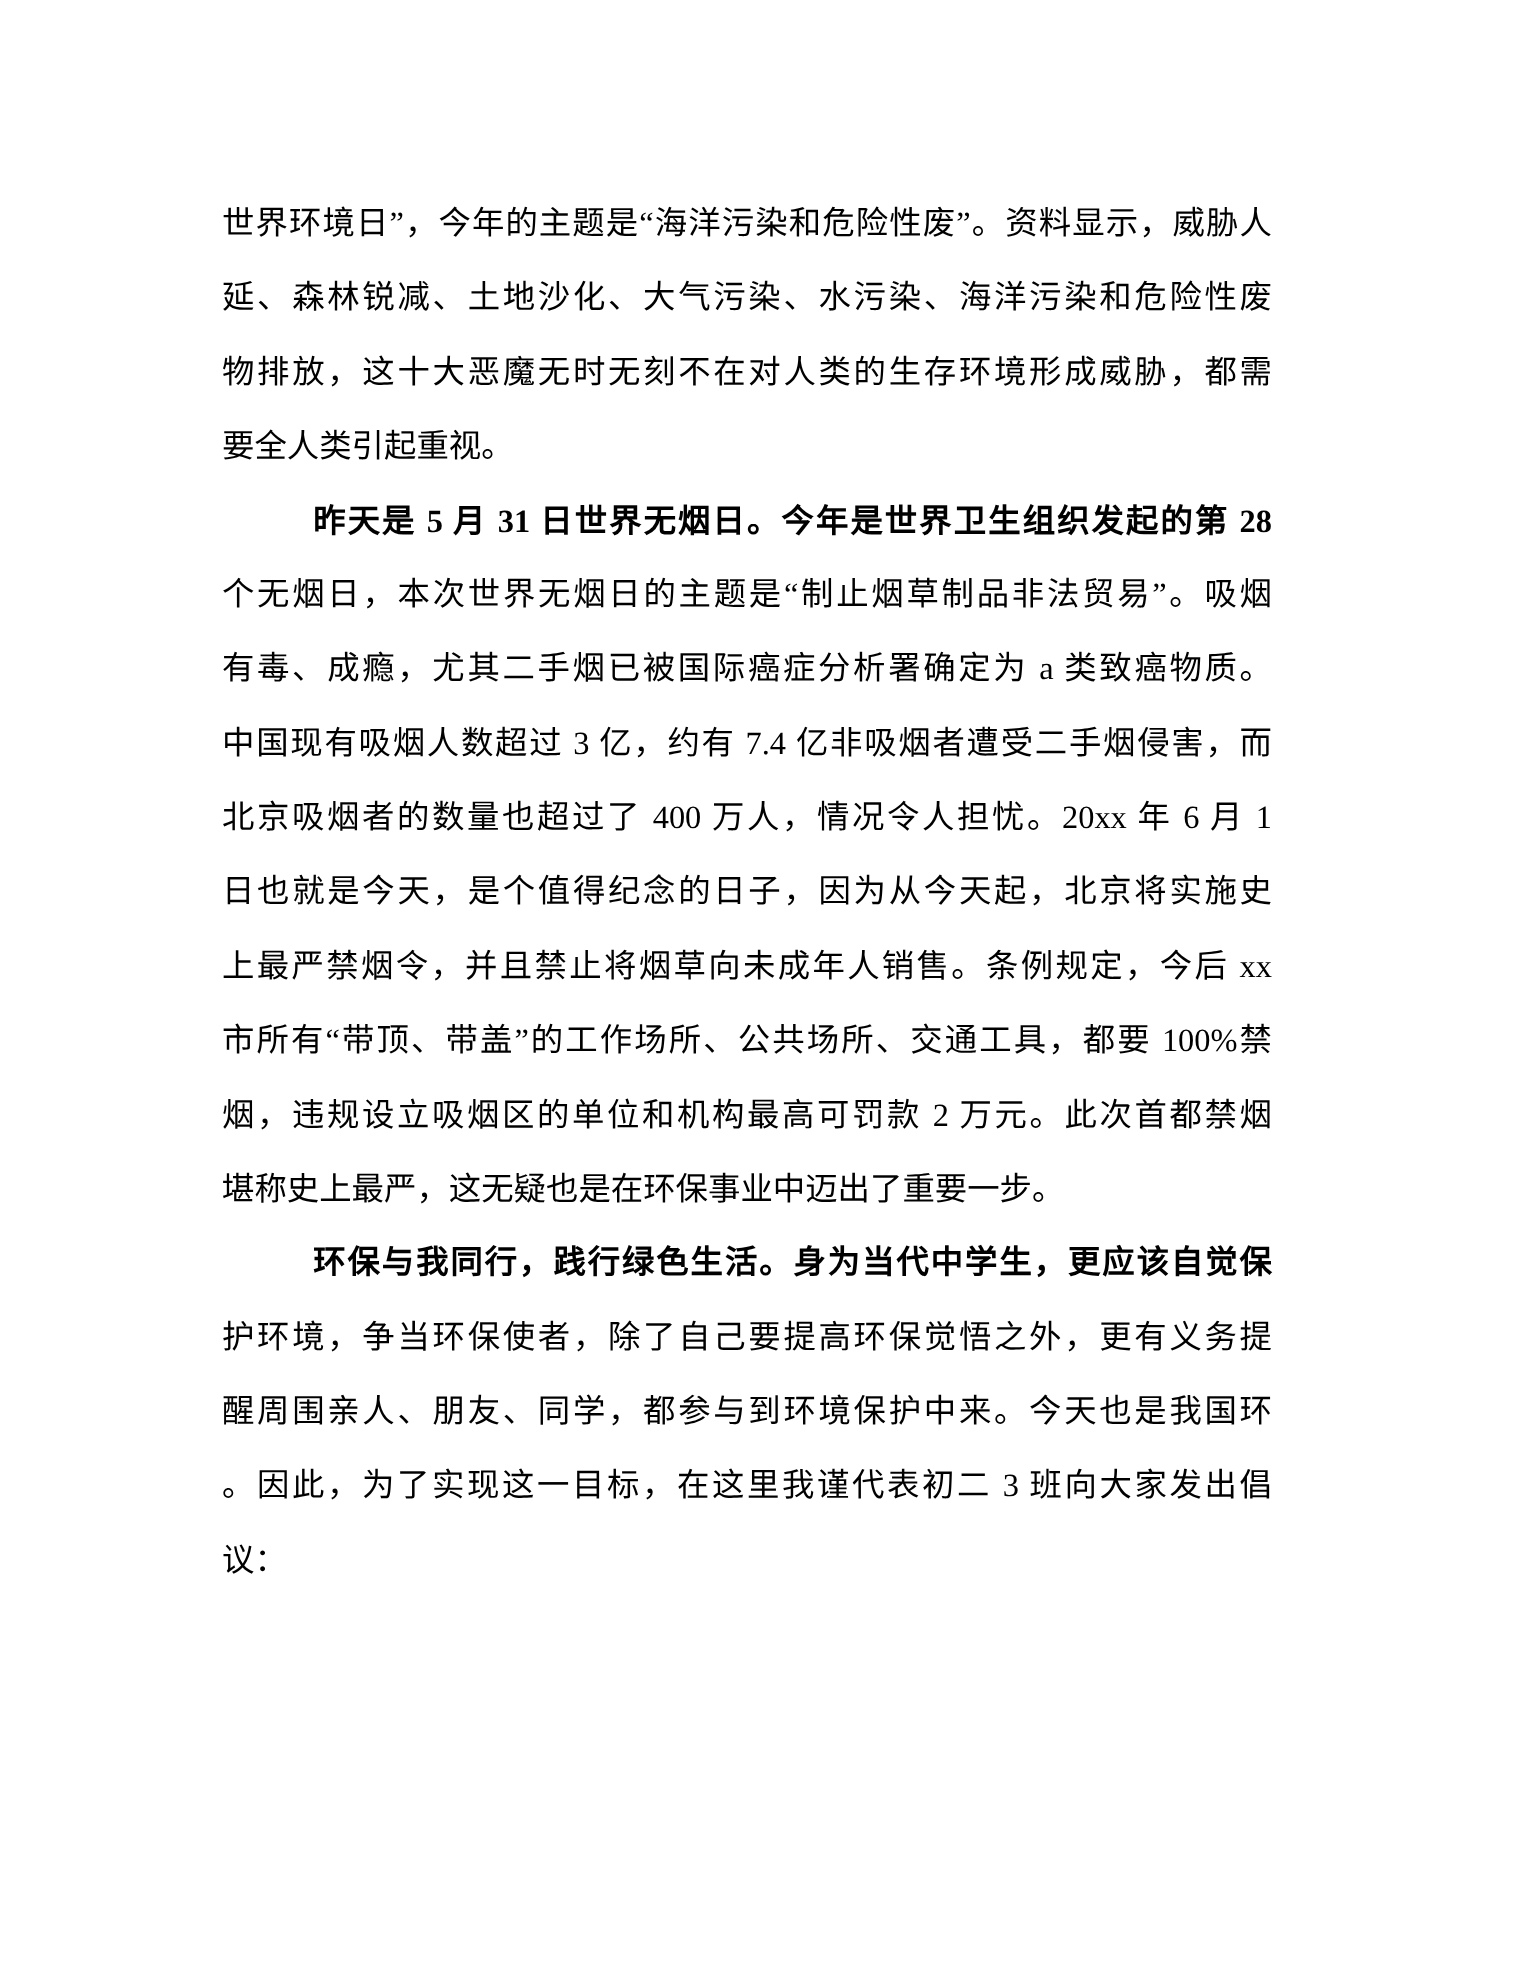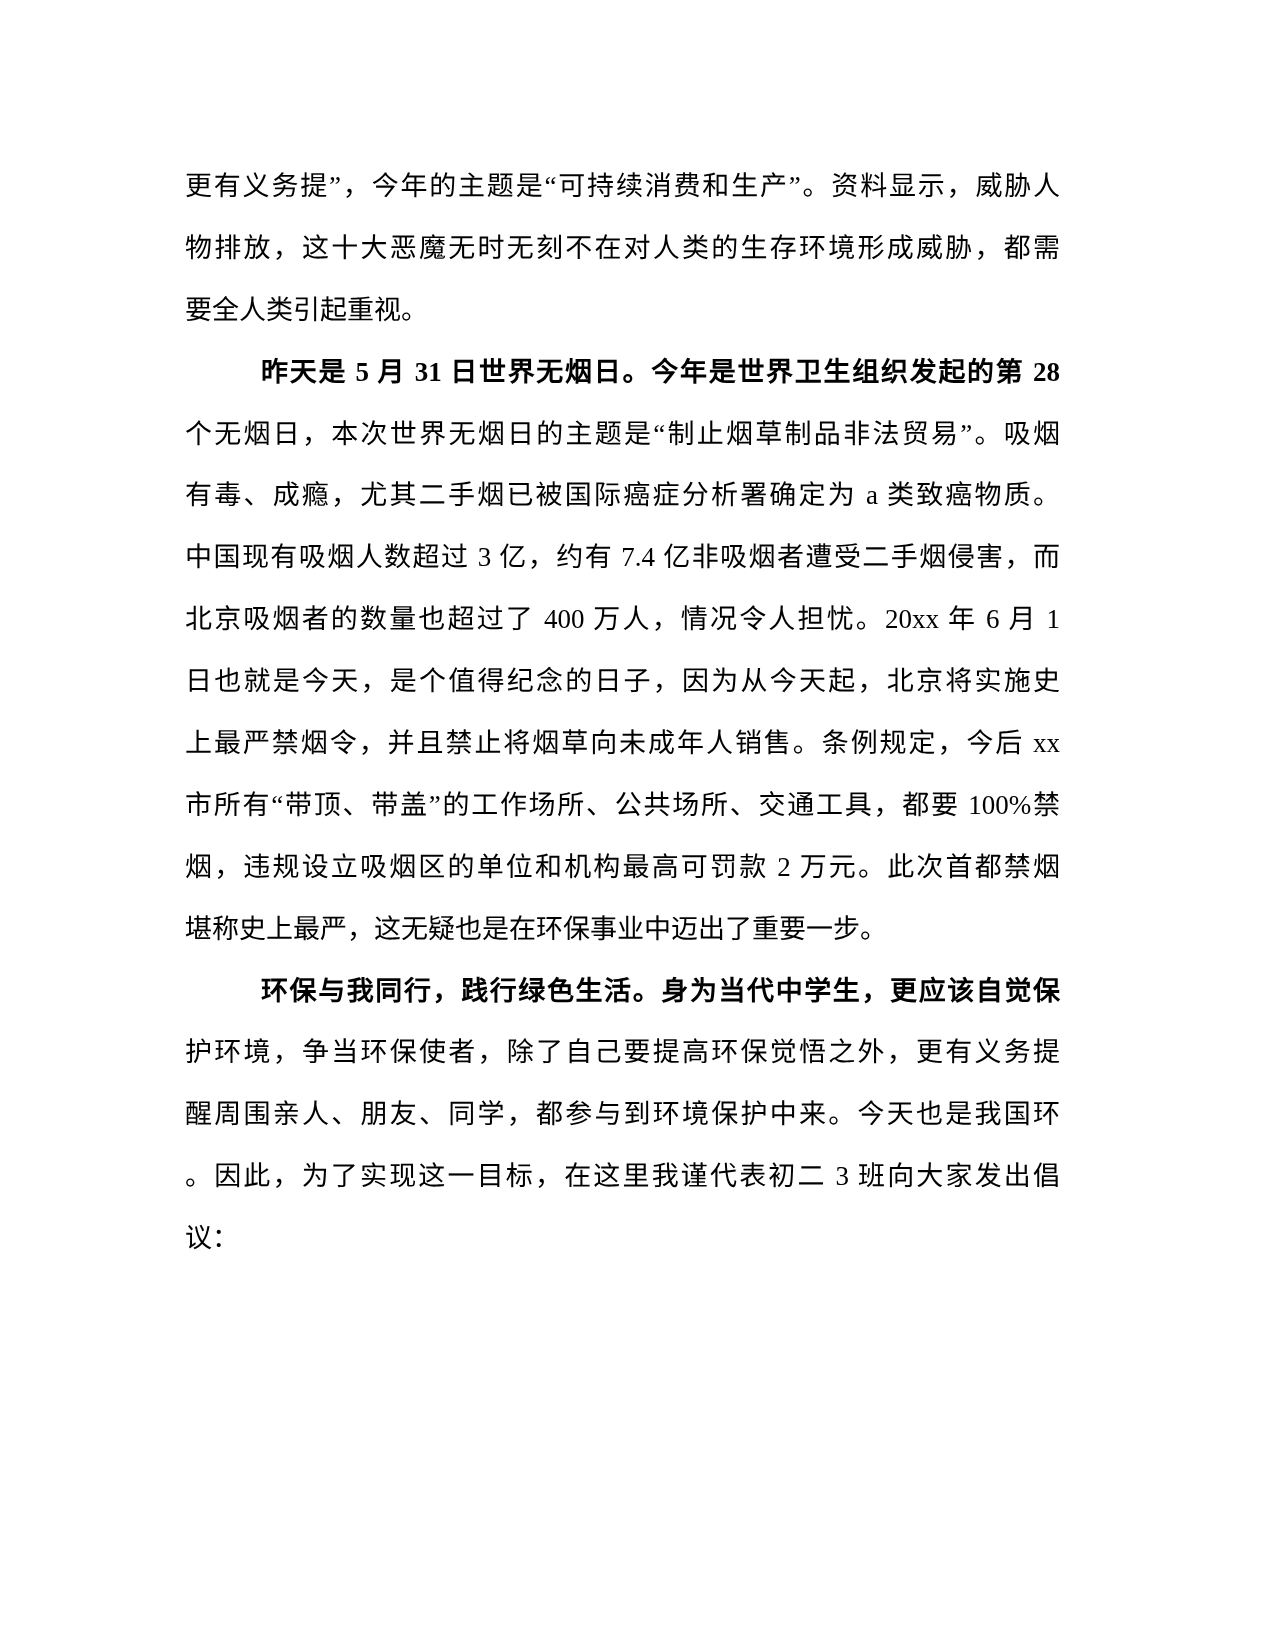--- a/index.html
+++ b/index.html
@@ -44,21 +44,22 @@
     text-align-last: left;
   }
 </style>
 </head>
 <body>
 
 <div class="page">
   <div class="text-block">
 
     <section class="paragraph">
-      <p class="line">更有义务提”，今年的主题是“可持续消费和生产”。资料显示，威胁人</p>
+      <p class="line">世界环境日”，今年的主题是“海洋污染和危险性废”。资料显示，威胁人</p>
+      <p class="line">延、森林锐减、土地沙化、大气污染、水污染、海洋污染和危险性废</p>
       <p class="line">物排放，这十大恶魔无时无刻不在对人类的生存环境形成威胁，都需</p>
       <p class="line para-end">要全人类引起重视。</p>
     </section>
 
     <section class="paragraph">
       <p class="line indent">昨天是 5 月 31 日世界无烟日。今年是世界卫生组织发起的第 28</p>
       <p class="line">个无烟日，本次世界无烟日的主题是“制止烟草制品非法贸易”。吸烟</p>
       <p class="line">有毒、成瘾，尤其二手烟已被国际癌症分析署确定为 a 类致癌物质。</p>
       <p class="line">中国现有吸烟人数超过 3 亿，约有 7.4 亿非吸烟者遭受二手烟侵害，而</p>
       <p class="line">北京吸烟者的数量也超过了 400 万人，情况令人担忧。20xx 年 6 月 1</p>

